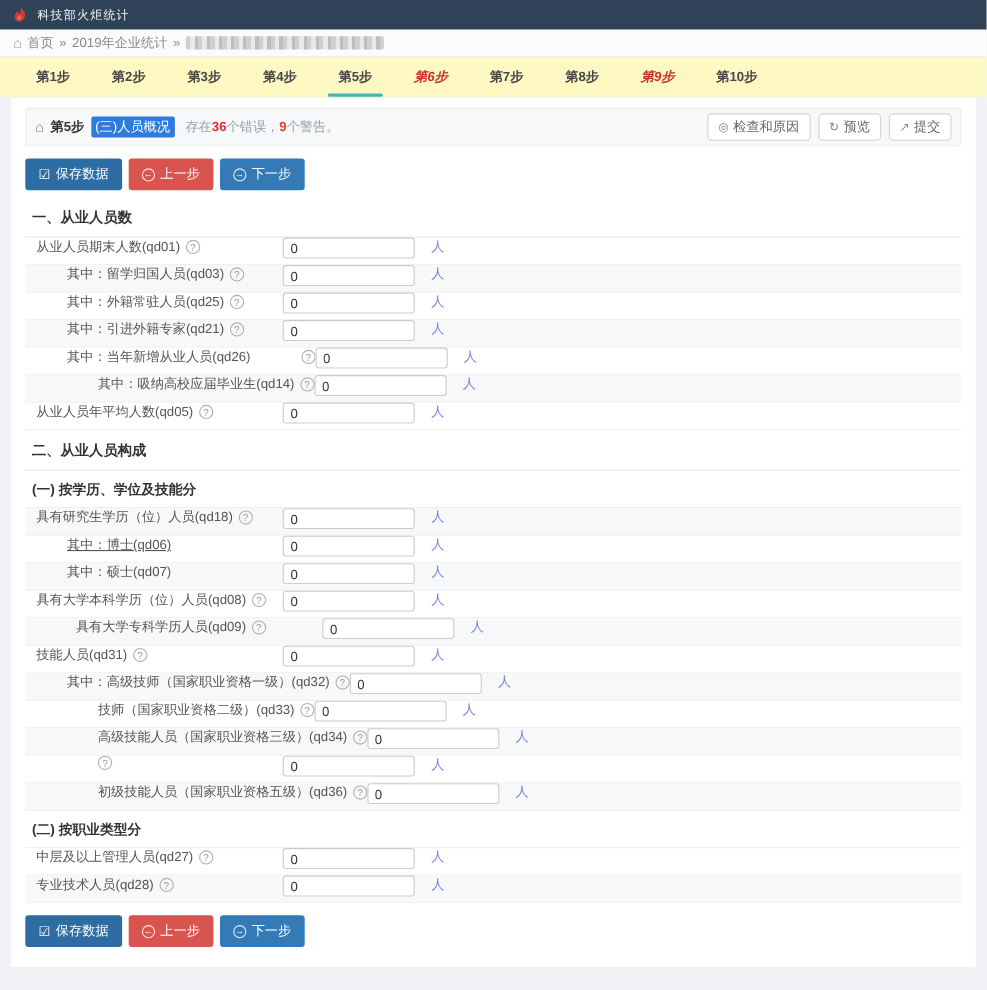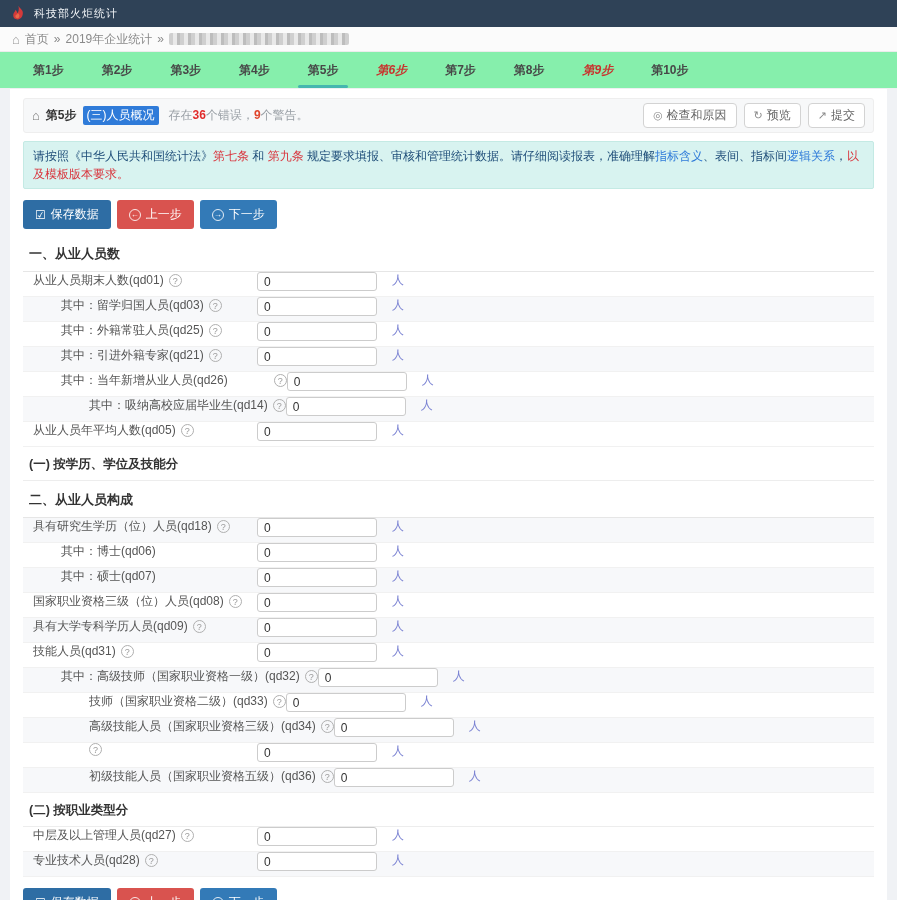--- a/index.html
+++ b/index.html
@@ -15,21 +15,21 @@
   
   .breadcrumb { height:25px; background:#fbfbfb; border-bottom:1px solid #ececec;
     display:flex; align-items:center; gap:5px; padding-left:12px;
     font-size:12px; color:#8a8a8a; }
   .crumb-home-icon { font-size:13px; color:#999; }
   .redacted { display:inline-block; width:180px; height:12px; border-radius:2px;
     background:repeating-linear-gradient(90deg,#cfcfcf 0 4px,#e9e9e9 4px 8px,#bdbdbd 8px 11px);
     filter:blur(0.7px); }
 
   
-  .tabsbar { background:#86efac; display:flex; align-items:stretch;
+  .tabsbar { background:#fef9c3; display:flex; align-items:stretch;
     padding:0 14px; border-bottom:1px solid #eef0f2; }
   .tab { position:relative; font-size:12px; font-weight:bold; color:#474747;
     padding:10px 6px 9px; margin:0 13px; cursor:pointer; }
   .tab.active::after { content:""; position:absolute; left:-4px; right:-4px;
     bottom:0; height:3px; border-radius:2px; background:#45b6af; }
   .tab.error { color:#c9302c;font-style:italic; }
 
   
   .card { margin:0 10px; background:#fff; padding:9px 13px 14px; }
 
@@ -142,21 +142,20 @@
         <span class="pill-icon">↻</span>
         <span>预览</span>
       </button>
       <button class="pill-btn">
         <span class="pill-icon">↗</span>
         <span>提交</span>
       </button>
     </span>
   </div>
 
-  <div class="notice"><span>请按照《中华人民共和国统计法》</span><span class="red">第七条</span><span> 和 </span><span class="red">第九条</span><span> 规定要求填报、审核和管理统计数据。请仔细阅读报表，准确理解</span><span class="link">指标含义</span><span>、表间、指标间</span><span class="link">逻辑关系</span><span>，</span><span class="red">以及模板版本要求。</span></div>
 
   <div class="btn-row">
     <button class="btn save">
       <span>☑</span>
       <span>保存数据</span>
     </button>
     <button class="btn prev">
       <span class="circ">←</span>
       <span>上一步</span>
     </button>
@@ -227,66 +226,66 @@
 
   <div class="field-row">
     <div class="flabel" style="padding-left: 4px;">
       <span class="ltext">从业人员年平均人数(qd05)</span>
       <span class="help">?</span>
     </div>
     <input class="fin" type="text" value="0" style="">
     <span class="unit">人</span>
   </div>
 
+  <div class="section-row main">
+    <span class="stext">二、从业人员构成</span>
+  </div>
+
   <div class="section-row sub">
     <span class="stext">(一) 按学历、学位及技能分</span>
   </div>
 
-  <div class="section-row main">
-    <span class="stext">二、从业人员构成</span>
-  </div>
-
   <div class="field-row alt">
     <div class="flabel" style="padding-left: 4px;">
       <span class="ltext">具有研究生学历（位）人员(qd18)</span>
       <span class="help">?</span>
     </div>
     <input class="fin" type="text" value="0" style="">
     <span class="unit">人</span>
   </div>
 
   <div class="field-row">
-    <div class="flabel" style="padding-left: 32px;">
+    <div class="flabel" style="padding-left: 32px; text-decoration: underline;">
       <span class="ltext">其中：博士(qd06)</span>
 
     </div>
     <input class="fin" type="text" value="0" style="">
     <span class="unit">人</span>
   </div>
 
   <div class="field-row alt">
     <div class="flabel" style="padding-left: 32px;">
       <span class="ltext">其中：硕士(qd07)</span>
 
     </div>
     <input class="fin" type="text" value="0" style="">
     <span class="unit">人</span>
   </div>
 
   <div class="field-row">
     <div class="flabel" style="padding-left: 4px;">
-      <span class="ltext">国家职业资格三级（位）人员(qd08)</span>
-      <span class="help">?</span>
-    </div>
-    <input class="fin" type="text" value="0" style="">
-    <span class="unit">人</span>
-  </div>
-
-  <div class="field-row alt">
-    <div class="flabel" style="padding-left: 4px;">
+      <span class="ltext">具有大学本科学历（位）人员(qd08)</span>
+      <span class="help">?</span>
+    </div>
+    <input class="fin" type="text" value="0" style="">
+    <span class="unit">人</span>
+  </div>
+
+  <div class="field-row alt">
+    <div class="flabel" style="padding-left: 4px; margin-left: 36px;">
       <span class="ltext">具有大学专科学历人员(qd09)</span>
       <span class="help">?</span>
     </div>
     <input class="fin" type="text" value="0" style="">
     <span class="unit">人</span>
   </div>
 
   <div class="field-row">
     <div class="flabel" style="padding-left: 4px;">
       <span class="ltext">技能人员(qd31)</span>

